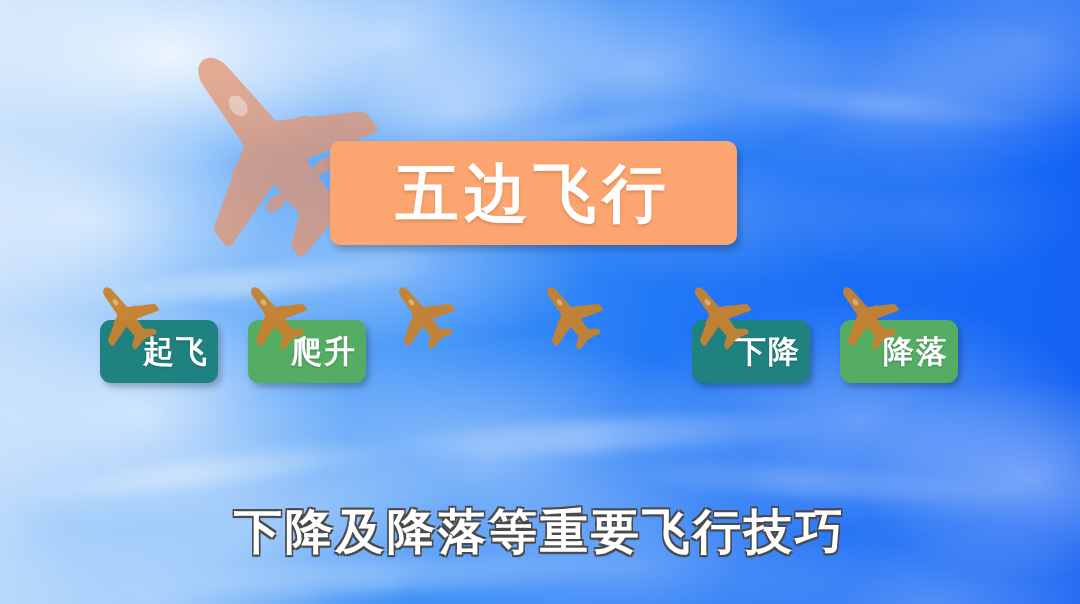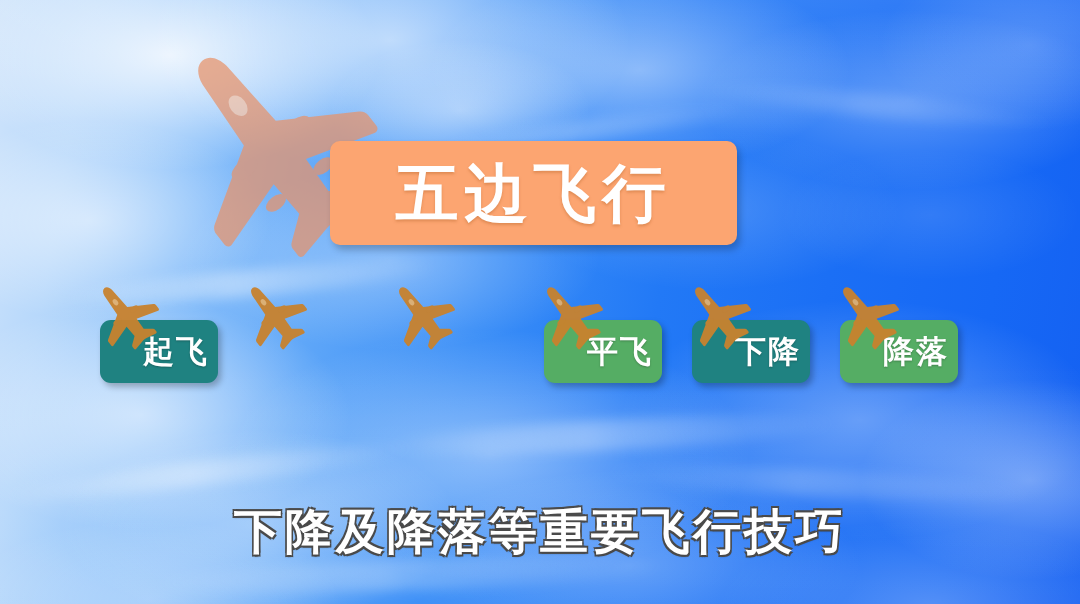--- a/index.html
+++ b/index.html
@@ -265,20 +265,23 @@
       <div class="badge-plane">
         <svg viewBox="0 0 100 100" aria-hidden="true">
           <g transform="rotate(-38 50 50)" fill="#c8822e">
             <path d="M50 3 c3.4 0 5.6 3.2 6.2 7.6 l2.0 29.4 l28.5 17.6 c1.3 .8 2.0 2.1 2.0 3.6 l0 5.2 c0 1.3 -1.2 2.2 -2.4 1.8 l-28.0 -8.7 l-0.8 15.6 l9.6 7.3 c.7 .6 1.1 1.4 1.1 2.3 l0 3.3 c0 1.0 -0.9 1.7 -1.9 1.5 l-13.8 -3.0 c-1.6 -0.3 -3.2 -0.3 -4.8 0 l-13.8 3.0 c-1.0 .2 -1.9 -0.5 -1.9 -1.5 l0 -3.3 c0 -0.9 .4 -1.7 1.1 -2.3 l9.6 -7.3 l-0.8 -15.6 l-28.0 8.7 c-1.2 .4 -2.4 -0.5 -2.4 -1.8 l0 -5.2 c0 -1.5 .7 -2.8 2.0 -3.6 l28.5 -17.6 l2.0 -29.4 c0.6 -4.4 2.8 -7.6 6.2 -7.6 z"></path>
             <ellipse cx="36.5" cy="47.5" rx="6.0" ry="3.4"></ellipse>
             <ellipse cx="63.5" cy="47.5" rx="6.0" ry="3.4"></ellipse>
             <ellipse cx="50" cy="26" rx="3.0" ry="4.4" fill="#e0b070"></ellipse>
           </g>
         </svg>
       </div>
+      <div class="badge-chip green">
+        <span class="badge-label">爬升</span>
+      </div>
     </div>
 
     <div class="badge-item" style="left:384px;">
       <div class="badge-plane">
         <svg viewBox="0 0 100 100" aria-hidden="true">
           <g transform="rotate(-38 50 50)" fill="#c8822e">
             <path d="M50 3 c3.4 0 5.6 3.2 6.2 7.6 l2.0 29.4 l28.5 17.6 c1.3 .8 2.0 2.1 2.0 3.6 l0 5.2 c0 1.3 -1.2 2.2 -2.4 1.8 l-28.0 -8.7 l-0.8 15.6 l9.6 7.3 c.7 .6 1.1 1.4 1.1 2.3 l0 3.3 c0 1.0 -0.9 1.7 -1.9 1.5 l-13.8 -3.0 c-1.6 -0.3 -3.2 -0.3 -4.8 0 l-13.8 3.0 c-1.0 .2 -1.9 -0.5 -1.9 -1.5 l0 -3.3 c0 -0.9 .4 -1.7 1.1 -2.3 l9.6 -7.3 l-0.8 -15.6 l-28.0 8.7 c-1.2 .4 -2.4 -0.5 -2.4 -1.8 l0 -5.2 c0 -1.5 .7 -2.8 2.0 -3.6 l28.5 -17.6 l2.0 -29.4 c0.6 -4.4 2.8 -7.6 6.2 -7.6 z"></path>
             <ellipse cx="36.5" cy="47.5" rx="6.0" ry="3.4"></ellipse>
             <ellipse cx="63.5" cy="47.5" rx="6.0" ry="3.4"></ellipse>
             <ellipse cx="50" cy="26" rx="3.0" ry="4.4" fill="#e0b070"></ellipse>
@@ -290,23 +293,20 @@
     <div class="badge-item" style="left:532px;">
       <div class="badge-plane">
         <svg viewBox="0 0 100 100" aria-hidden="true">
           <g transform="rotate(-38 50 50)" fill="#c8822e">
             <path d="M50 3 c3.4 0 5.6 3.2 6.2 7.6 l2.0 29.4 l28.5 17.6 c1.3 .8 2.0 2.1 2.0 3.6 l0 5.2 c0 1.3 -1.2 2.2 -2.4 1.8 l-28.0 -8.7 l-0.8 15.6 l9.6 7.3 c.7 .6 1.1 1.4 1.1 2.3 l0 3.3 c0 1.0 -0.9 1.7 -1.9 1.5 l-13.8 -3.0 c-1.6 -0.3 -3.2 -0.3 -4.8 0 l-13.8 3.0 c-1.0 .2 -1.9 -0.5 -1.9 -1.5 l0 -3.3 c0 -0.9 .4 -1.7 1.1 -2.3 l9.6 -7.3 l-0.8 -15.6 l-28.0 8.7 c-1.2 .4 -2.4 -0.5 -2.4 -1.8 l0 -5.2 c0 -1.5 .7 -2.8 2.0 -3.6 l28.5 -17.6 l2.0 -29.4 c0.6 -4.4 2.8 -7.6 6.2 -7.6 z"></path>
             <ellipse cx="36.5" cy="47.5" rx="6.0" ry="3.4"></ellipse>
             <ellipse cx="63.5" cy="47.5" rx="6.0" ry="3.4"></ellipse>
             <ellipse cx="50" cy="26" rx="3.0" ry="4.4" fill="#e0b070"></ellipse>
           </g>
         </svg>
-      </div>
-      <div class="badge-chip green">
-        <span class="badge-label">平飞</span>
       </div>
     </div>
 
     <div class="badge-item" style="left:680px;">
       <div class="badge-plane">
         <svg viewBox="0 0 100 100" aria-hidden="true">
           <g transform="rotate(-38 50 50)" fill="#c8822e">
             <path d="M50 3 c3.4 0 5.6 3.2 6.2 7.6 l2.0 29.4 l28.5 17.6 c1.3 .8 2.0 2.1 2.0 3.6 l0 5.2 c0 1.3 -1.2 2.2 -2.4 1.8 l-28.0 -8.7 l-0.8 15.6 l9.6 7.3 c.7 .6 1.1 1.4 1.1 2.3 l0 3.3 c0 1.0 -0.9 1.7 -1.9 1.5 l-13.8 -3.0 c-1.6 -0.3 -3.2 -0.3 -4.8 0 l-13.8 3.0 c-1.0 .2 -1.9 -0.5 -1.9 -1.5 l0 -3.3 c0 -0.9 .4 -1.7 1.1 -2.3 l9.6 -7.3 l-0.8 -15.6 l-28.0 8.7 c-1.2 .4 -2.4 -0.5 -2.4 -1.8 l0 -5.2 c0 -1.5 .7 -2.8 2.0 -3.6 l28.5 -17.6 l2.0 -29.4 c0.6 -4.4 2.8 -7.6 6.2 -7.6 z"></path>
             <ellipse cx="36.5" cy="47.5" rx="6.0" ry="3.4"></ellipse>
             <ellipse cx="63.5" cy="47.5" rx="6.0" ry="3.4"></ellipse>

